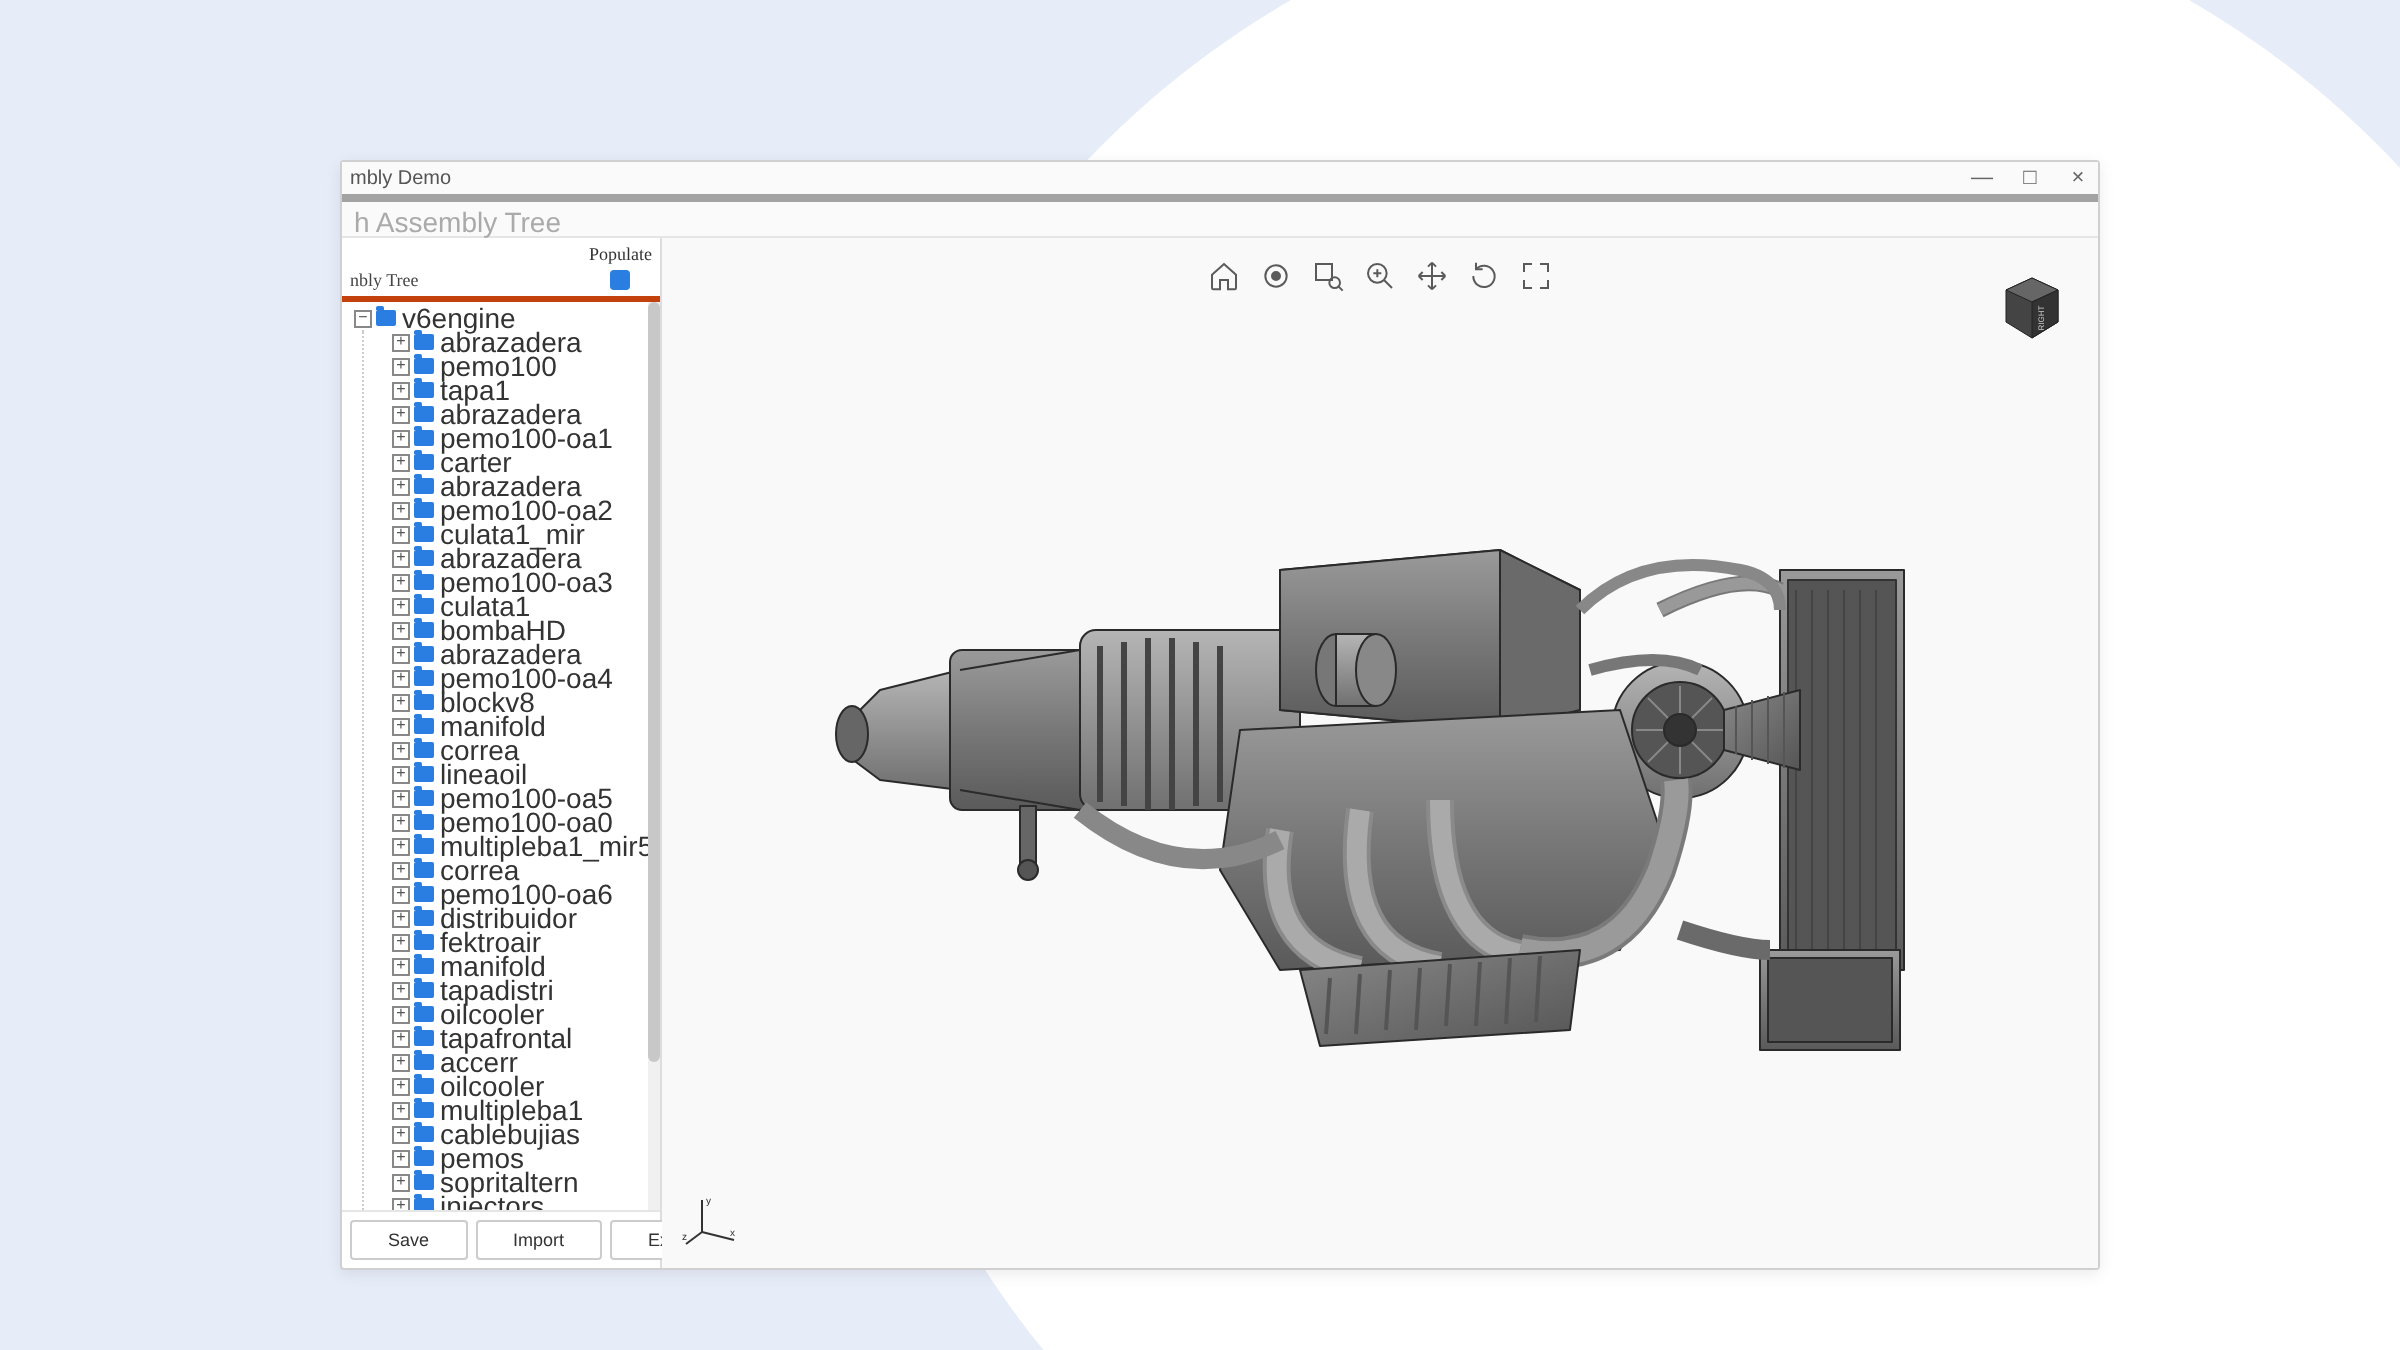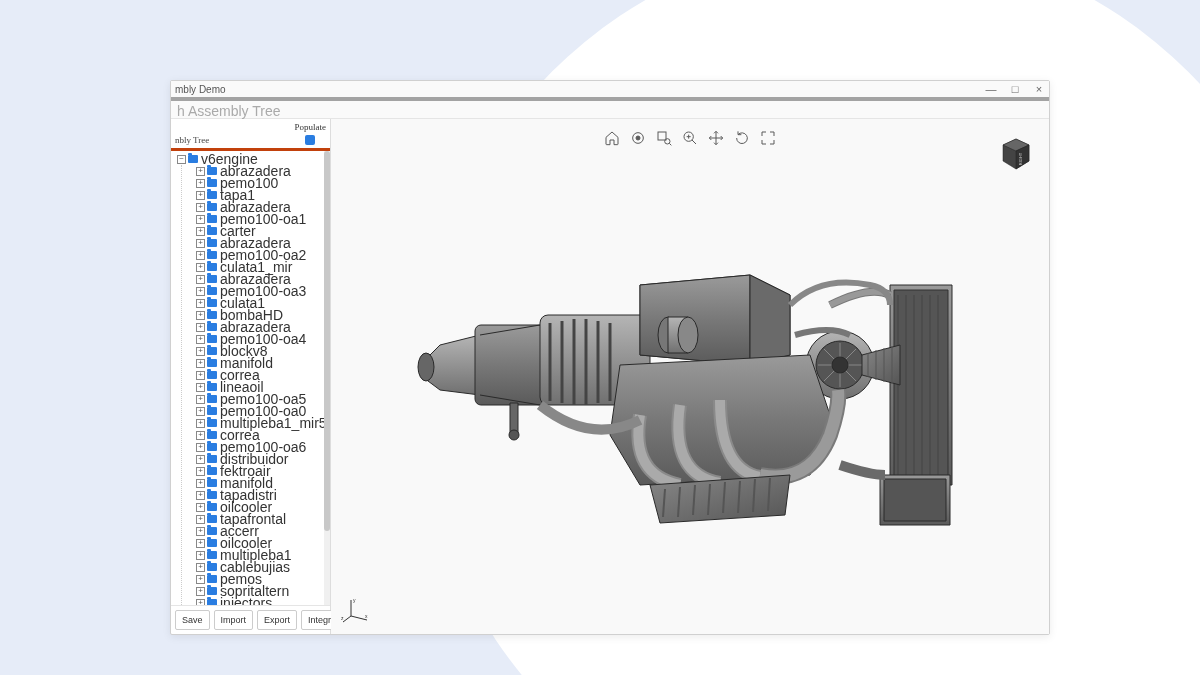--- a/index.html
+++ b/index.html
@@ -133,21 +133,21 @@
     border-radius: 3px;
   }
   .bottom-buttons {
     display: flex;
     gap: 4px;
     padding: 4px;
     border-top: 1px solid #e5e5e5;
   }
   .bottom-buttons button {
     font-size: 9px;
-    padding: 4px 6px;
+    padding: 4px 18px;
     border: 1px solid #ccc;
     background: #fff;
     cursor: pointer;
     border-radius: 2px;
     color: #333;
   }
   .viewport {
     flex: 1;
     position: relative;
     background: #f9f9f9;

